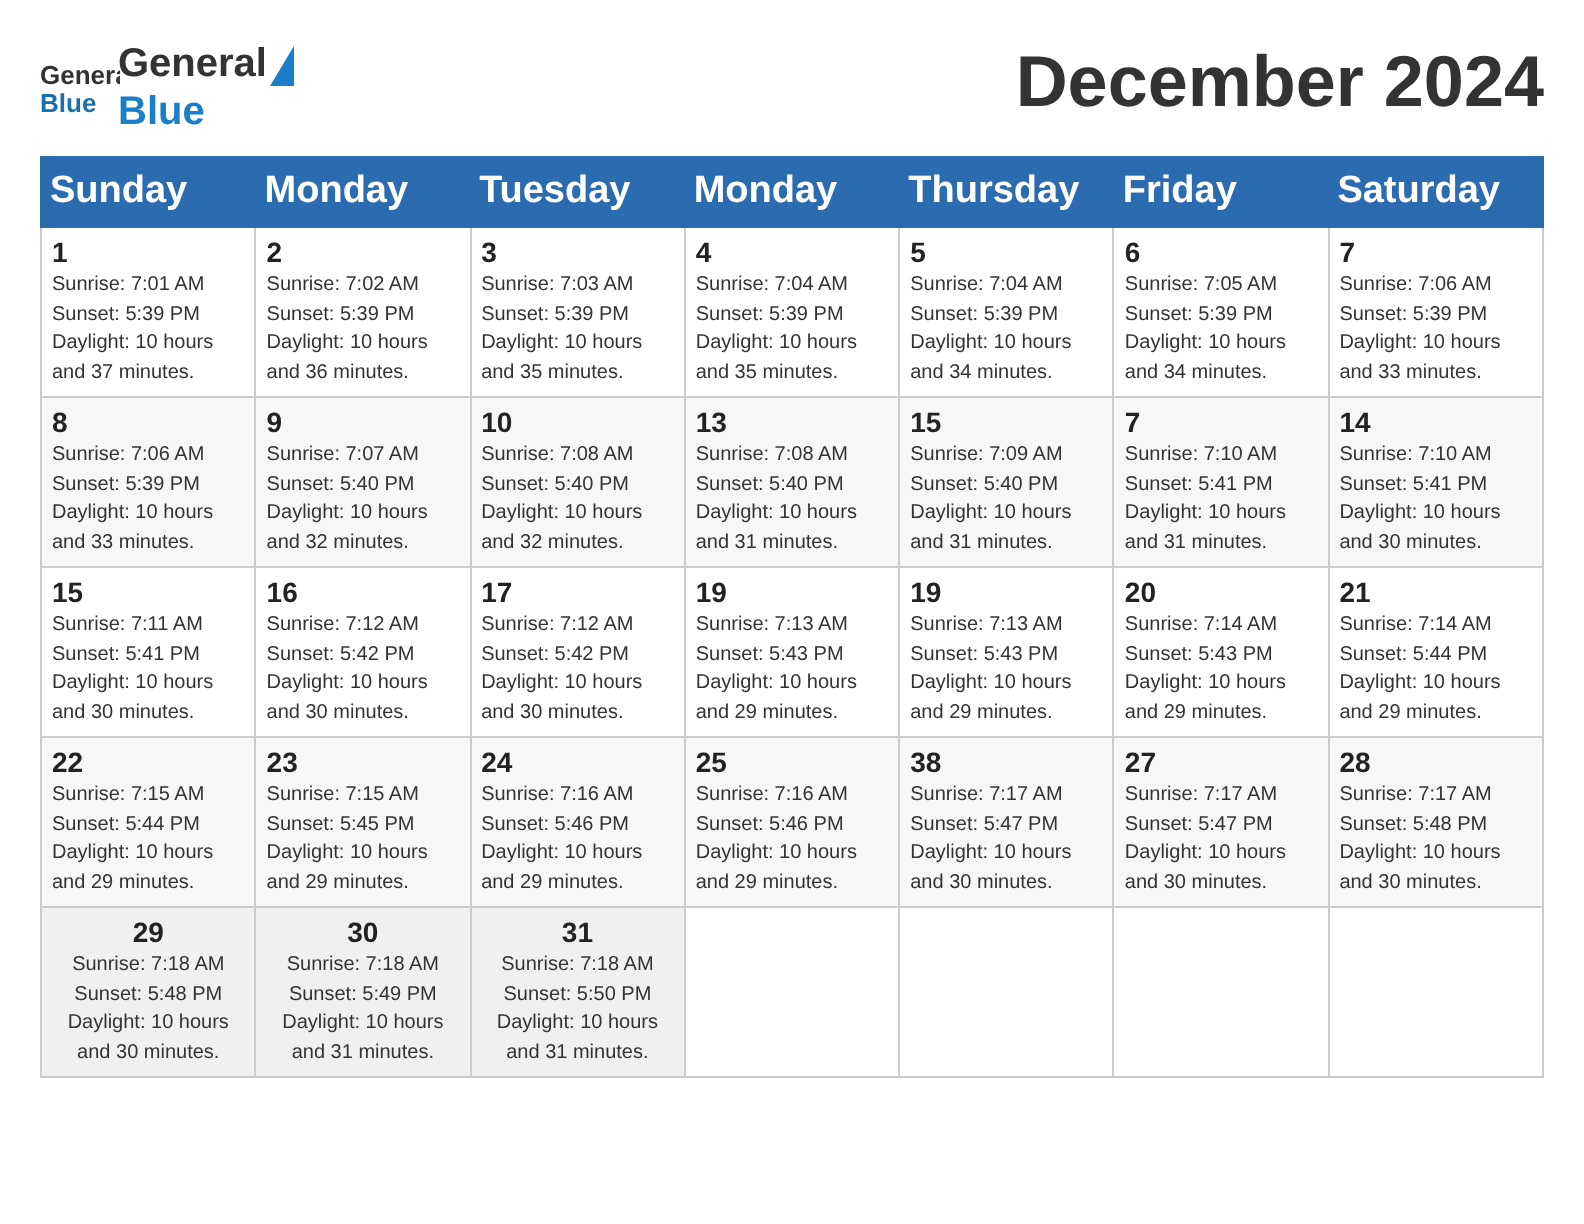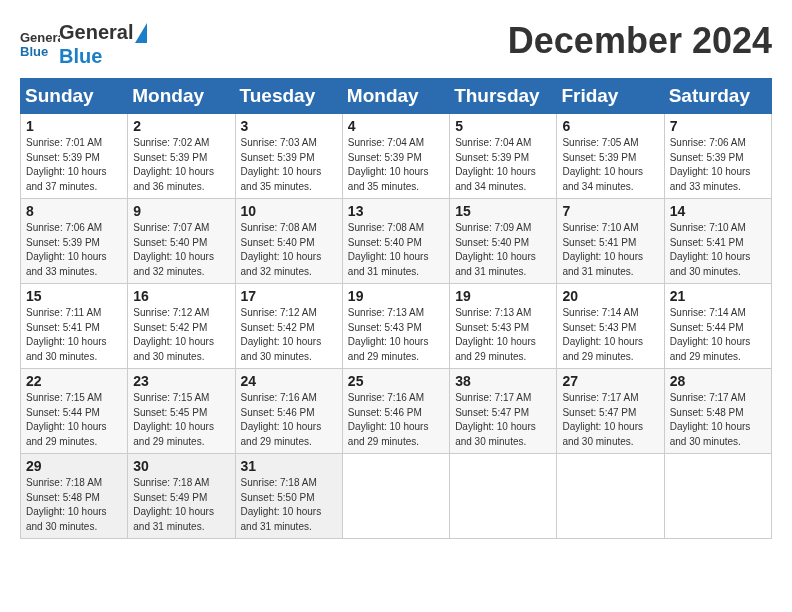--- a/index.html
+++ b/index.html
@@ -67,20 +67,21 @@
     .day-info {
       color: #333;
       font-size: 10px;
       line-height: 1.45;
     }
     .empty-cell {
       background: #fff !important;
     }
     .calendar tbody tr:last-child td {
       background: #f0f0f0;
+      text-align: center;
     }
   </style>
 </head>
 <body>
 
 <div class="header-section">
   <div class="logo-wrapper">
     <div>
       <div style="display:flex; align-items:center;">
         <div style="position:relative; margin-right:4px;">

